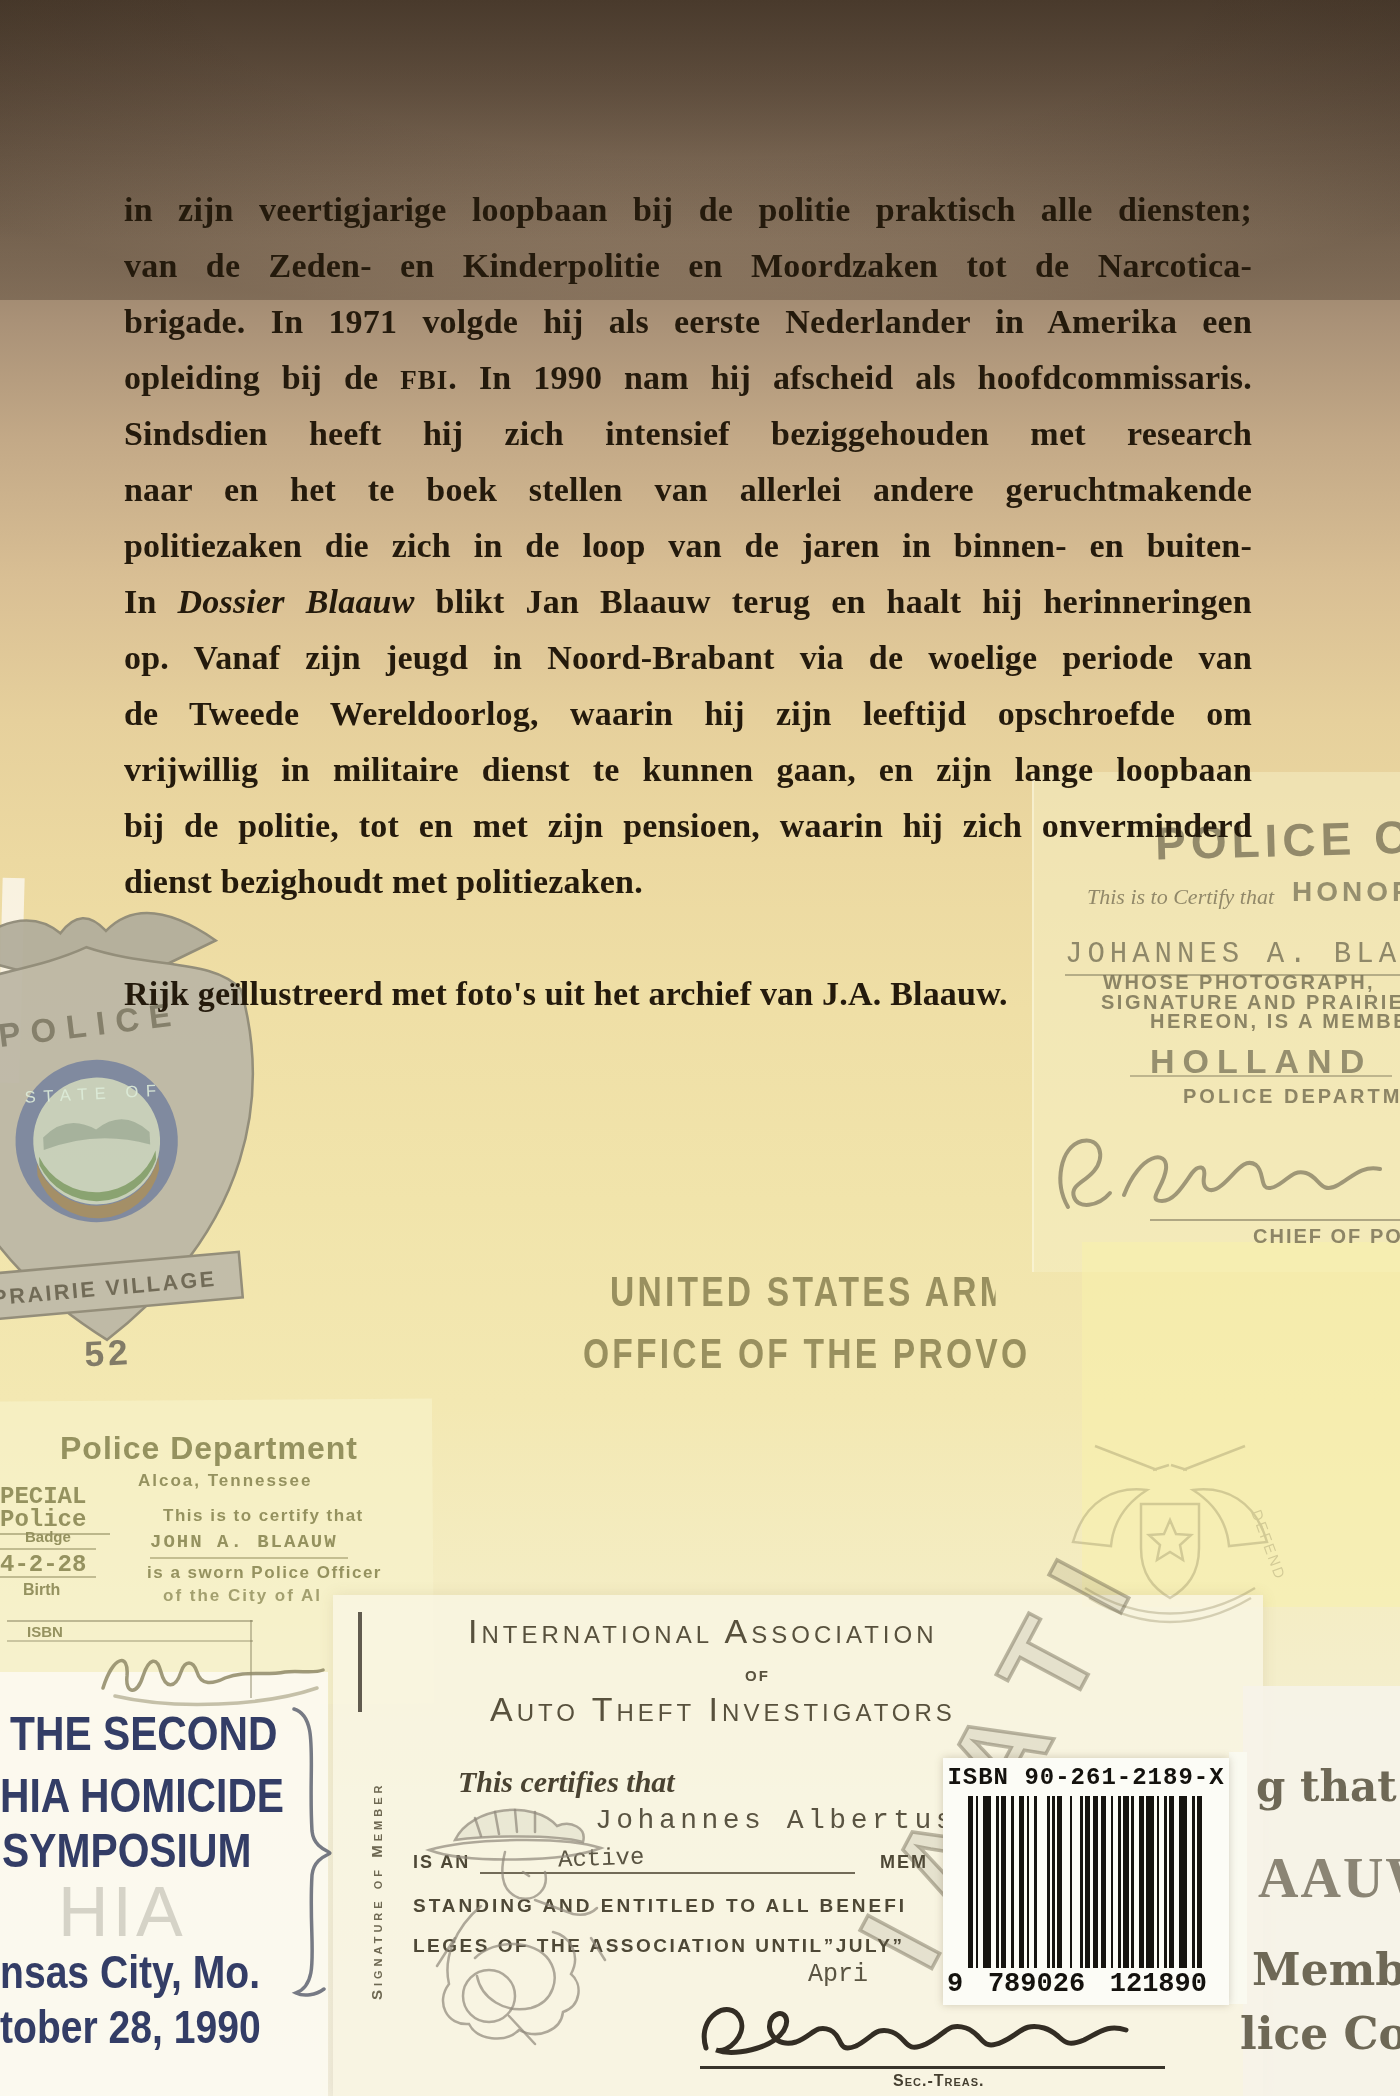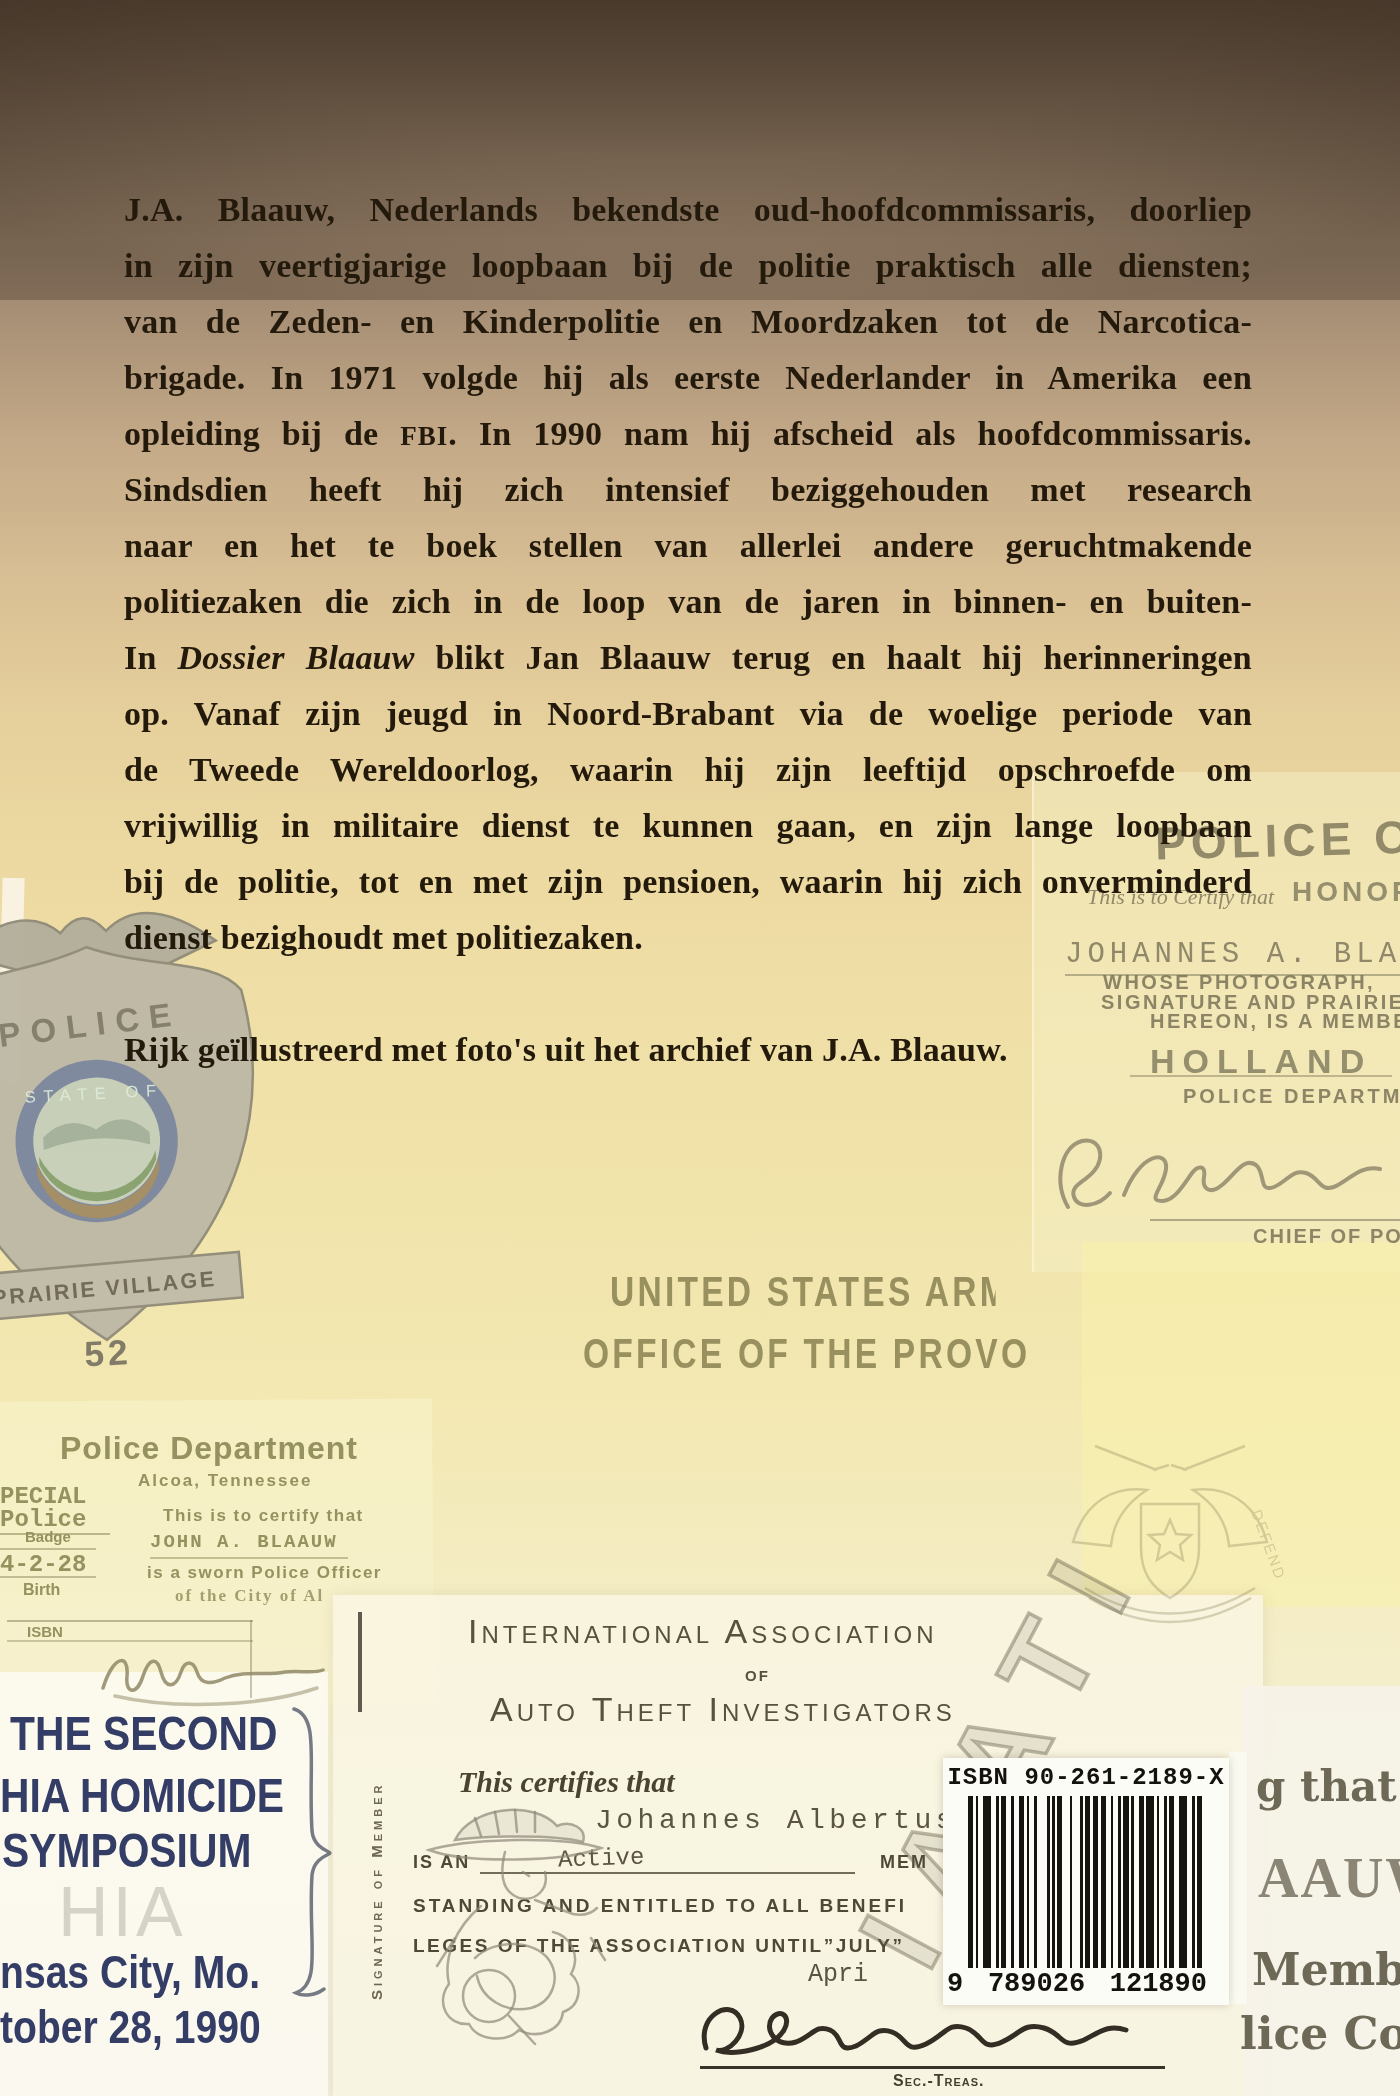--- a/index.html
+++ b/index.html
@@ -58,21 +58,21 @@
   .al-c1{left:0px;top:1483px;font-family:"Liberation Mono",monospace;font-size:24px;}
   .al-c2{left:0px;top:1506px;font-family:"Liberation Mono",monospace;font-size:24px;border-bottom:2px solid rgba(140,136,90,.55);padding-right:24px;}
   .al-c3{left:25px;top:1528px;font-size:15px;}
   .al-line1{left:0;top:1548px;width:96px;height:2px;background:rgba(140,136,90,.5);}
   .al-c4{left:0px;top:1551px;font-family:"Liberation Mono",monospace;font-size:24px;}
   .al-line2{left:0;top:1576px;width:96px;height:2px;background:rgba(140,136,90,.5);}
   .al-c5{left:23px;top:1581px;font-size:16px;}
   .al-certify{left:163px;top:1506px;font-size:17px;letter-spacing:1.5px;}
   .al-name{left:150px;top:1531px;font-family:"Liberation Mono",monospace;font-size:19px;letter-spacing:2px;border-bottom:2px solid rgba(145,140,90,.5);padding:0 10px 4px 0;}
   .al-sworn{left:147px;top:1563px;font-size:17px;letter-spacing:1.5px;}
-  .al-ofcity{left:175px;top:1586px;font-size:17px;letter-spacing:2px;opacity:.85;font-family:Liberation Serif, serif;}
+  .al-ofcity{left:163px;top:1586px;font-size:17px;letter-spacing:2px;opacity:.85;}
   .al-hline1{left:7px;top:1620px;width:246px;height:2px;background:rgba(120,115,80,.45);}
   .al-c6{left:27px;top:1623px;font-size:15px;}
   .al-hline2{left:7px;top:1640px;width:246px;height:2px;background:rgba(120,115,80,.35);}
   .al-vline{left:250px;top:1620px;width:2px;height:78px;background:rgba(120,115,80,.4);}
   .sig-willi{left:85px;top:1632px;width:255px;height:75px;}
   
   .sy{color:#333d66;font-weight:700;transform:scaleX(.85);transform-origin:left;z-index:3;}
   .sy1{left:10px;top:1706px;font-size:48px;}
   .sy2{left:0px;top:1768px;font-size:48px;}
   .sy3{left:2px;top:1823px;font-size:48px;}
@@ -158,21 +158,20 @@
       <path d="M18,122 C30,80 60,66 92,70 C70,84 58,104 56,126 Z"></path>
       <path d="M212,122 C200,80 170,66 138,70 C160,84 172,104 174,126 Z"></path>
       <path d="M86,84 h58 v44 c0,26 -12,40 -29,50 c-17,-10 -29,-24 -29,-50 Z"></path>
       <path d="M115,100 l6,14 15,1 -11,10 3,15 -13,-8 -13,8 3,-15 -11,-10 15,-1 Z"></path>
       <path d="M30,168 C85,202 145,202 200,168 M34,178 C88,210 142,210 196,178"></path>
     </g>
     <text x="196" y="92" font-size="15" letter-spacing="2" fill="#8a8158" transform="rotate(70 196 92)">DEFEND</text>
   </svg>
 
   <div class="blurb">
-    <div class="ln">J.A. Blaauw, Nederlands bekendste oud-hoofdcommissaris, doorliep</div>
     <div class="ln">in zijn veertigjarige loopbaan bij de politie praktisch alle diensten;</div>
     <div class="ln">van de Zeden- en Kinderpolitie en Moordzaken tot de Narcotica-</div>
     <div class="ln">brigade. In 1971 volgde hij als eerste Nederlander in Amerika een</div>
     <div class="ln"><span>opleiding bij de </span><span class="fbi">FBI</span><span>. In 1990 nam hij afscheid als hoofdcommissaris.</span></div>
     <div class="ln">Sindsdien heeft hij zich intensief beziggehouden met research</div>
     <div class="ln">naar en het te boek stellen van allerlei andere geruchtmakende</div>
     <div class="ln">politiezaken die zich in de loop van de jaren in binnen- en buiten-</div>
     <div class="ln"><span>In </span><span class="ital">Dossier Blaauw</span><span> blikt Jan Blaauw terug en haalt hij herinneringen</span></div>
     <div class="ln">op. Vanaf zijn jeugd in Noord-Brabant via de woelige periode van</div>
     <div class="ln">de Tweede Wereldoorlog, waarin hij zijn leeftijd opschroefde om</div>

